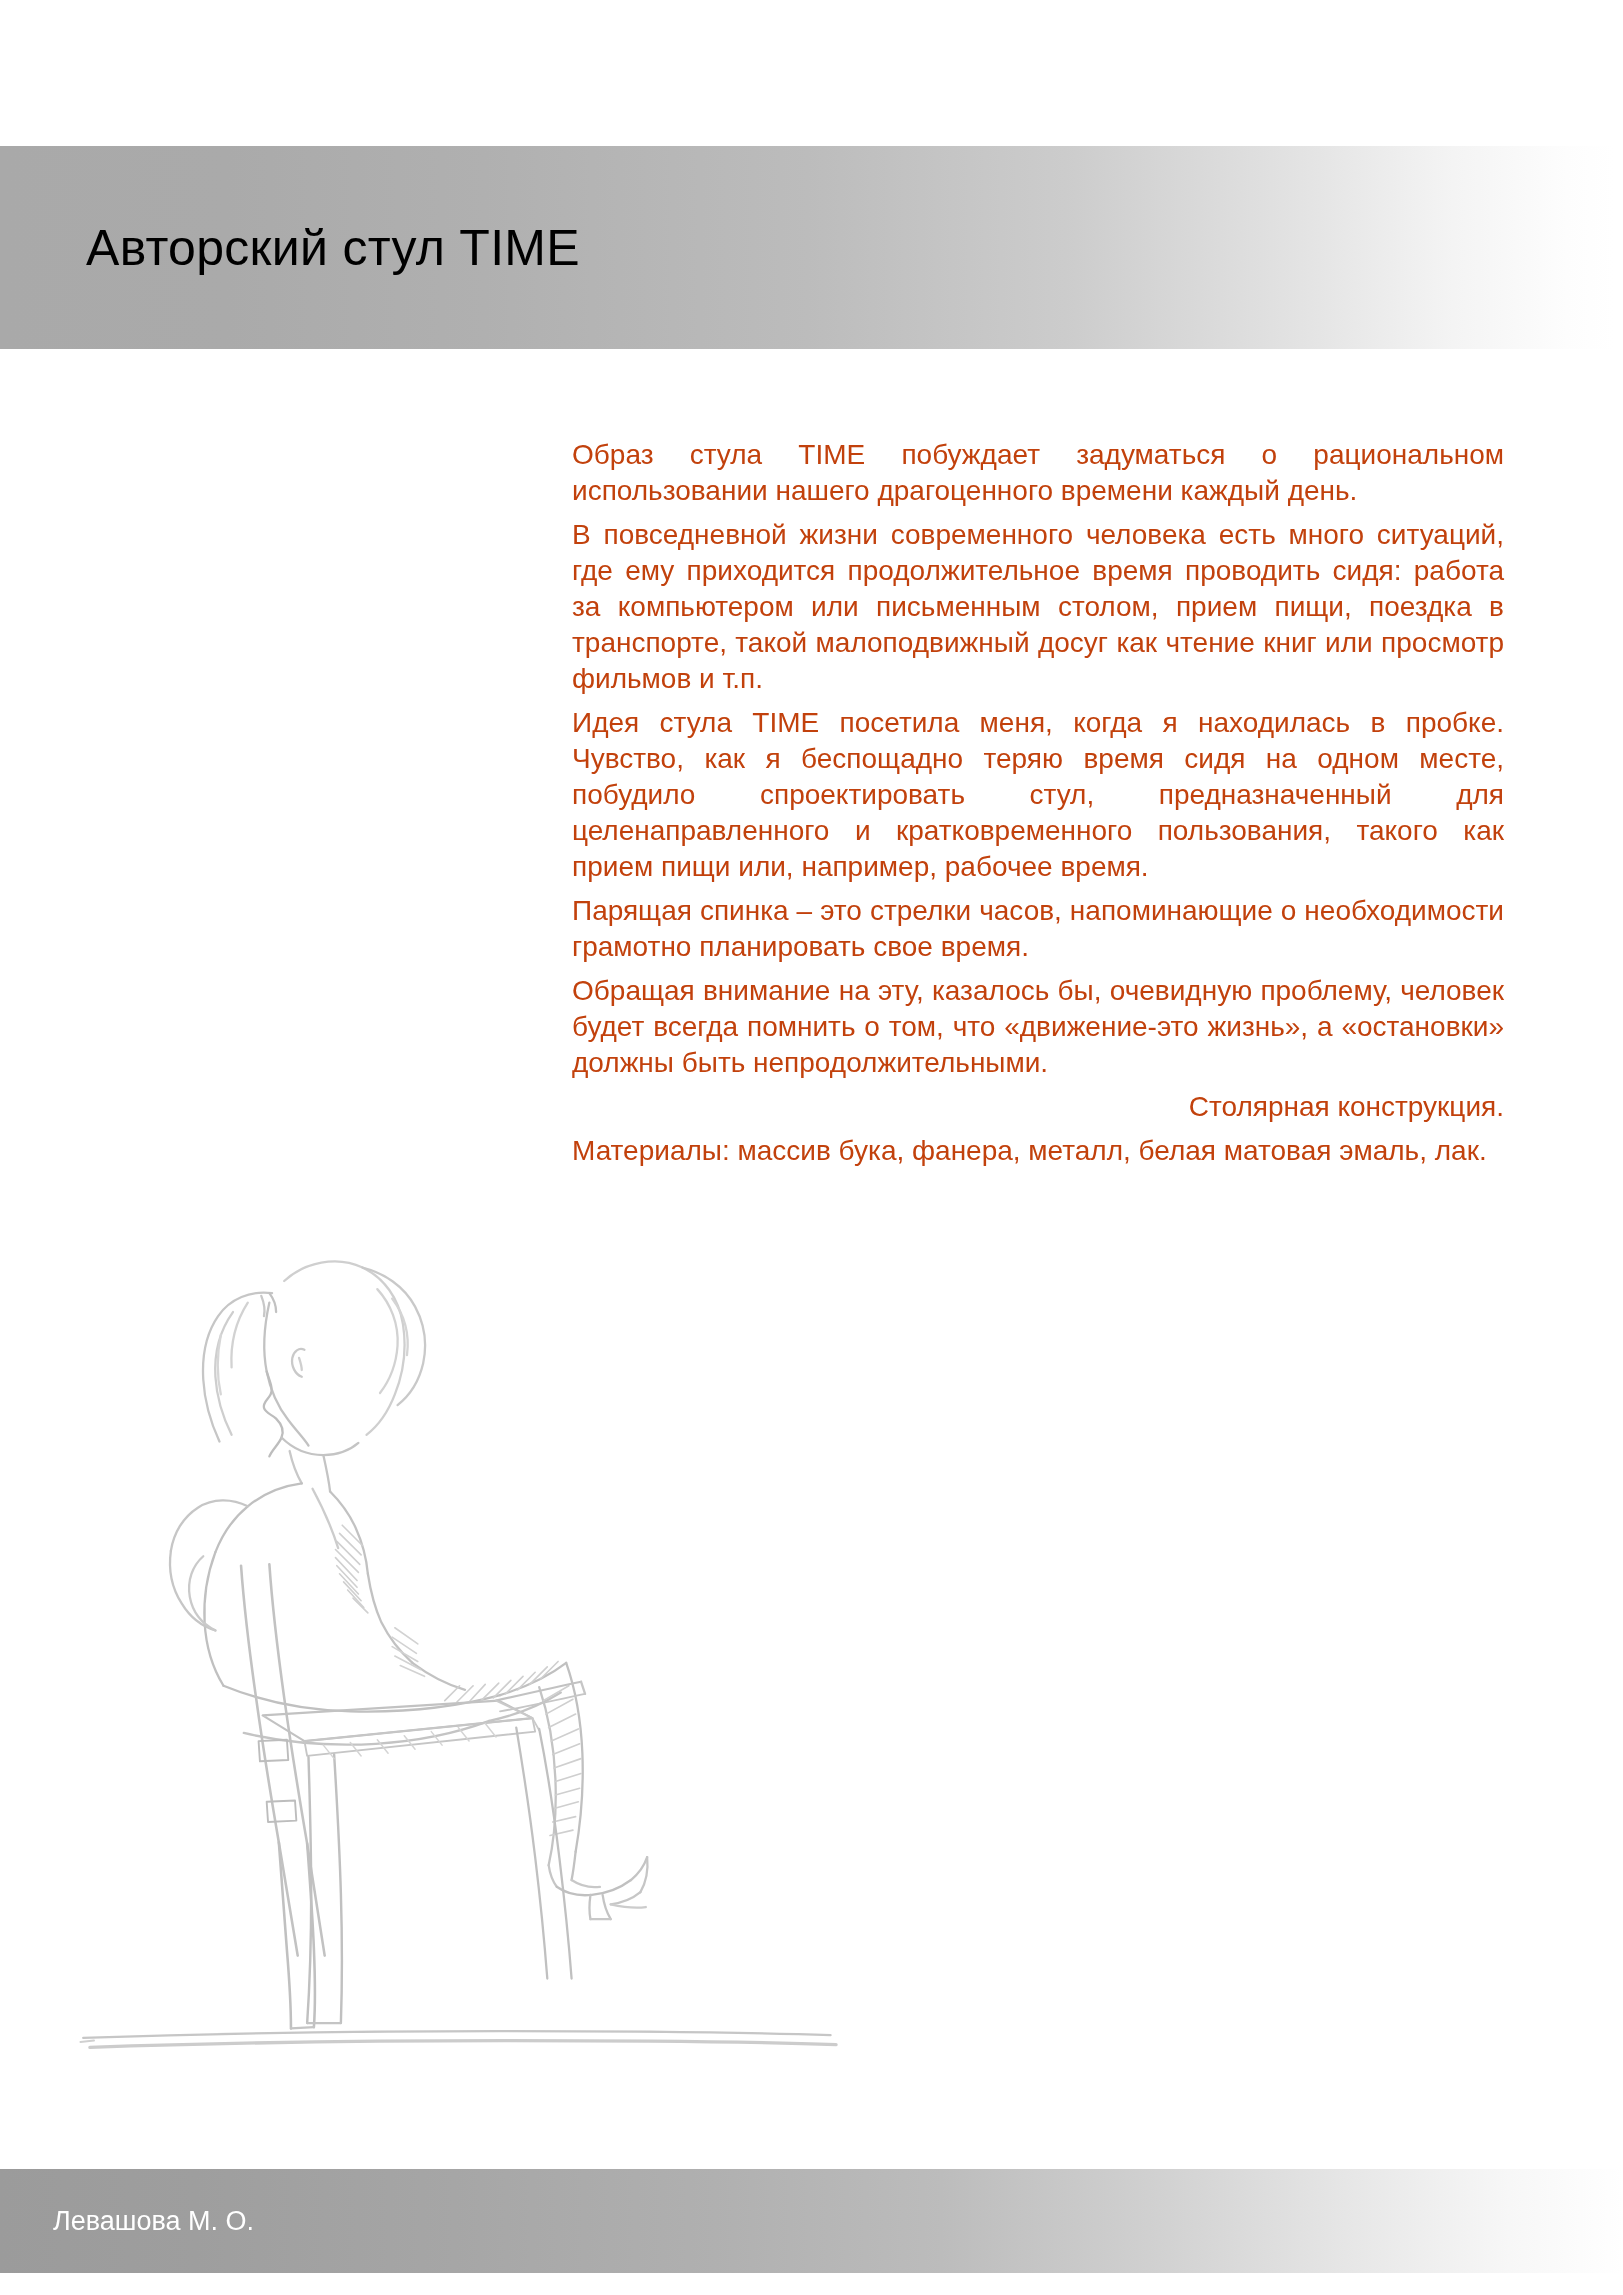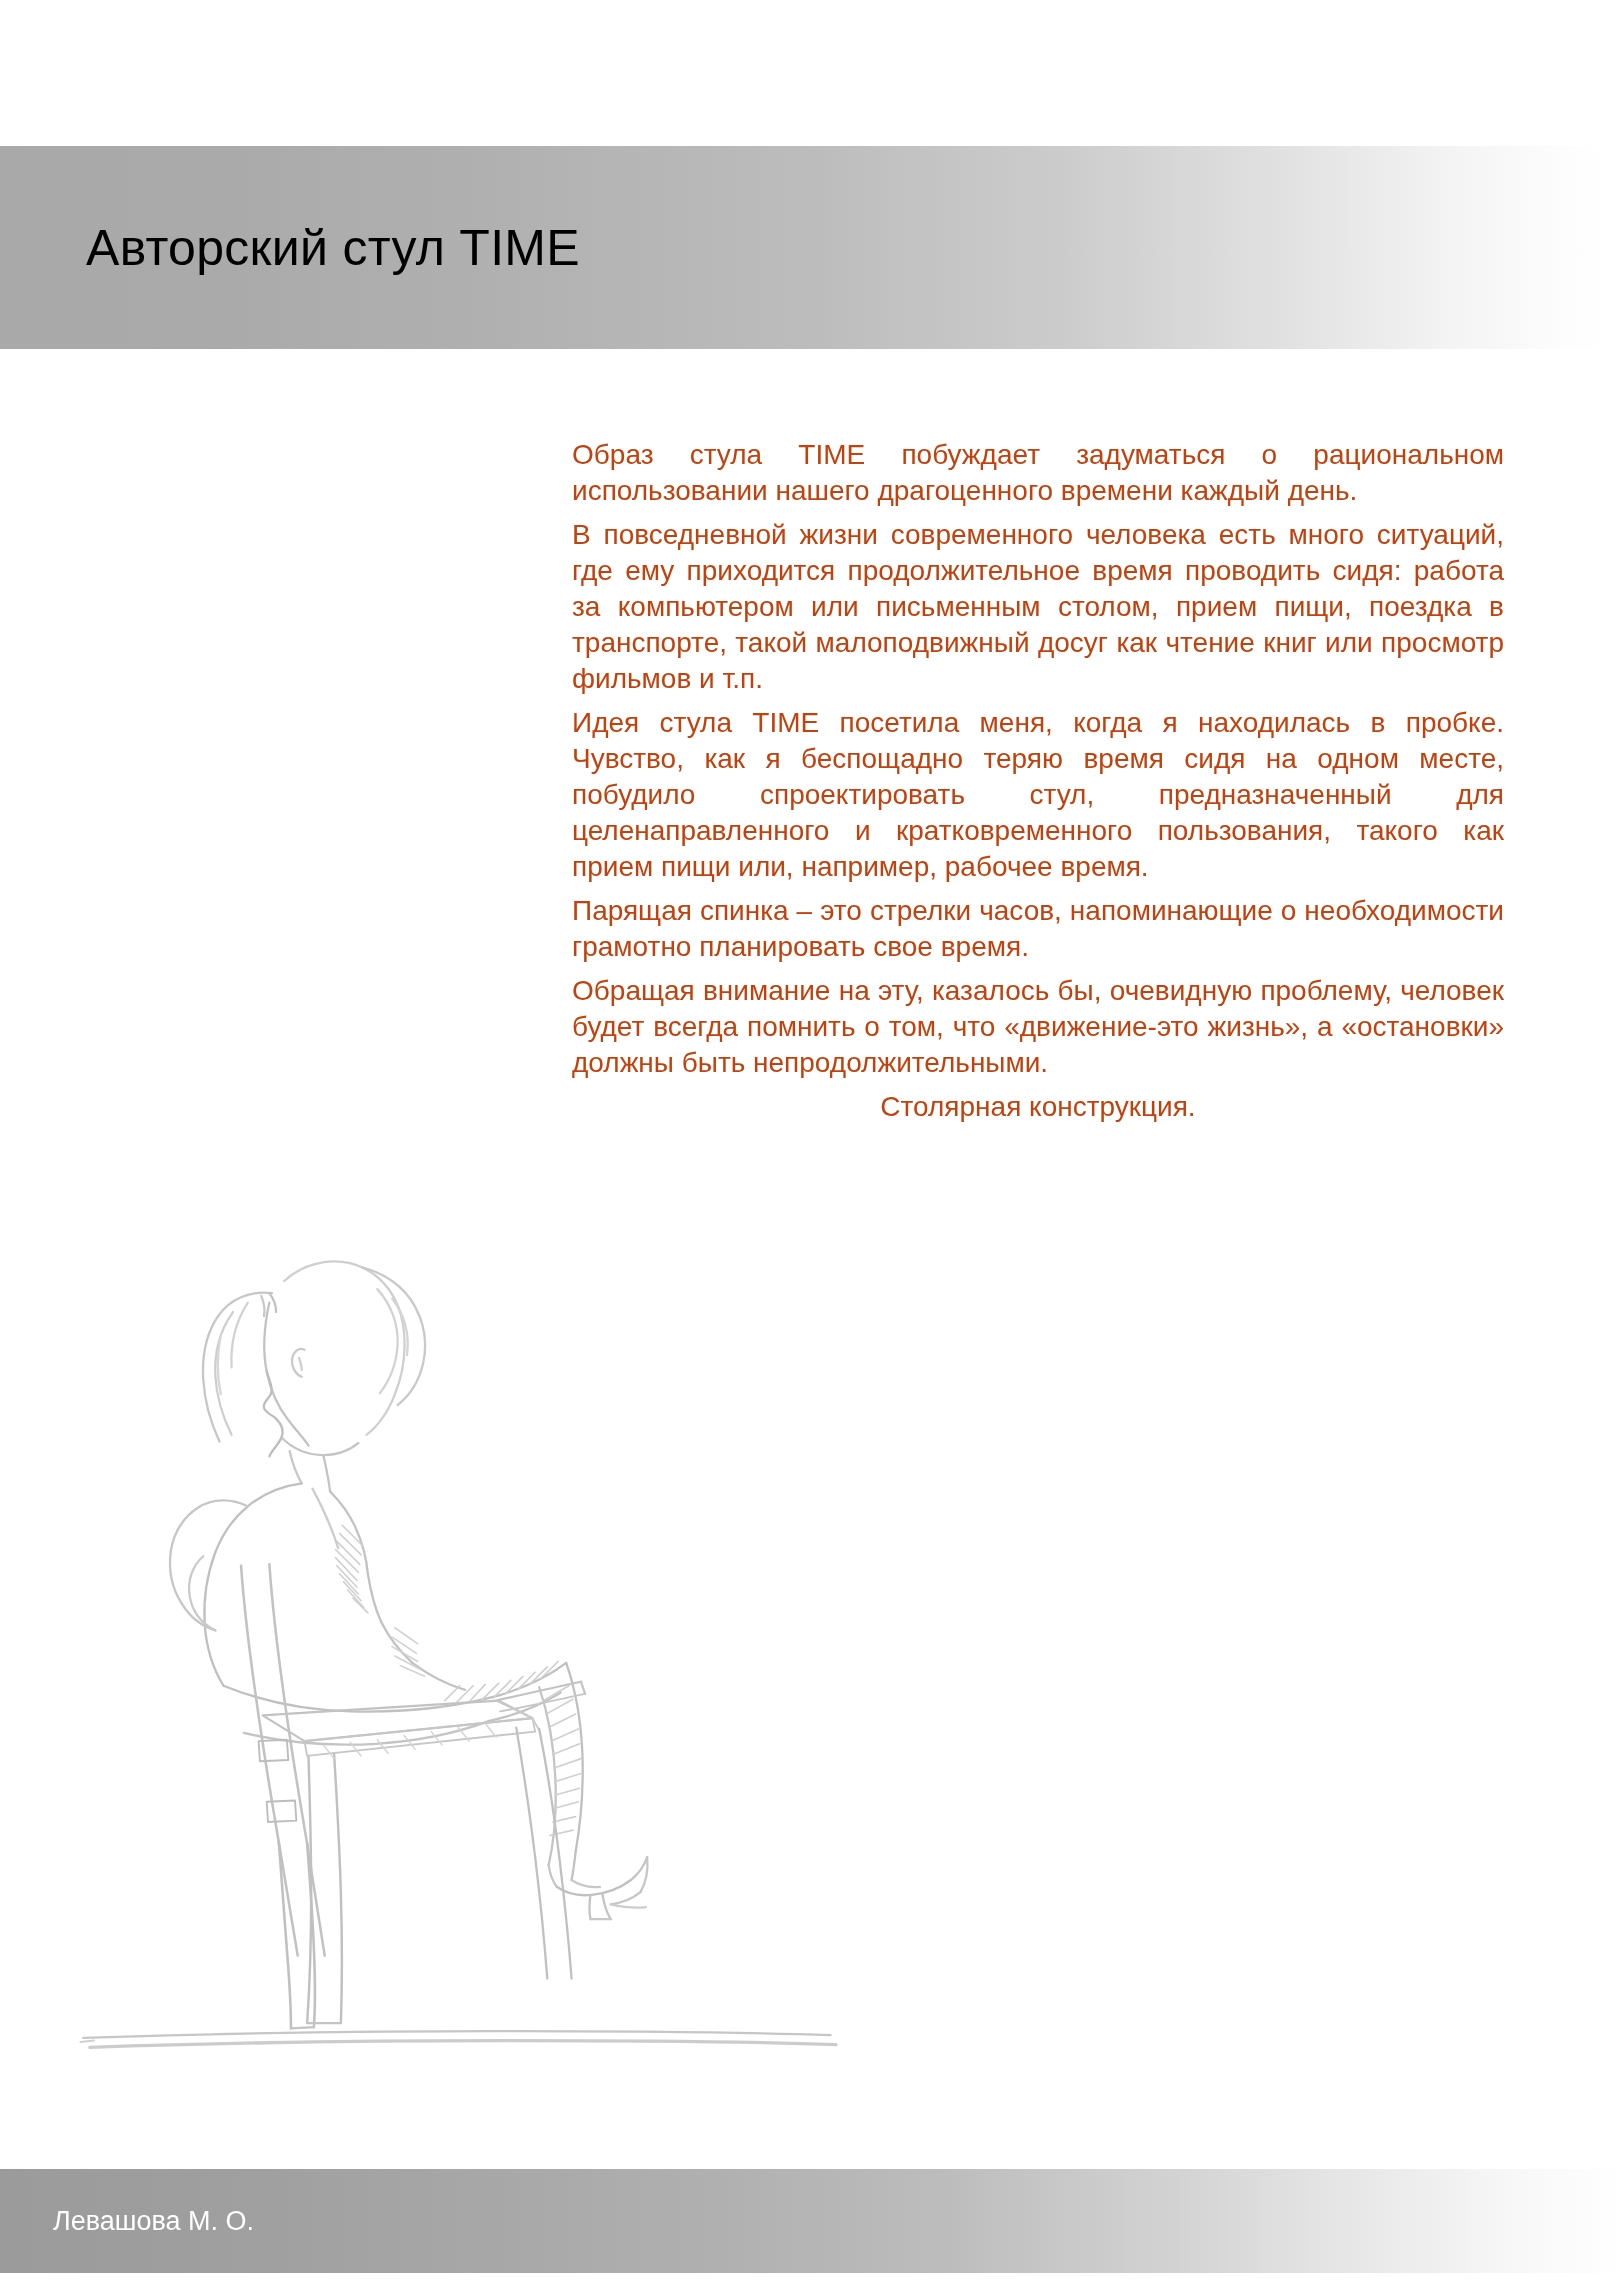--- a/index.html
+++ b/index.html
@@ -79,21 +79,21 @@
     text-align: justify;
     text-justify: inter-word;
     margin: 0;
   }
   .para + .para {
     margin-top: 8px;
   }
   .para.gap-before {
   }
   .para.last-line {
-    text-align: center;
+    text-align: right;
   }
 
   
   .footer-bar {
     position: absolute;
     left: 0;
     top: 2169px;
     width: 1623px;
     height: 104px;
     background: linear-gradient(to right,
@@ -315,20 +315,21 @@
     <p class="para gap-before">В повседневной жизни современного человека есть много ситуаций, где ему приходится продолжительное время проводить сидя: работа за компьютером или письменным столом, прием пищи, поездка в транспорте, такой малоподвижный досуг как чтение книг или просмотр фильмов и т.п.</p>
 
     <p class="para gap-before">Идея стула TIME посетила меня, когда я находилась в пробке. Чувство, как я беспощадно теряю время сидя на одном месте, побудило спроектировать стул, предназначенный для целенаправленного и кратковременного пользования, такого как прием пищи или, например, рабочее время.</p>
 
     <p class="para">Парящая спинка – это стрелки часов, напоминающие о необходимости грамотно планировать свое время.</p>
 
     <p class="para">Обращая внимание на эту, казалось бы, очевидную проблему, человек будет всегда помнить о том, что «движение-это жизнь», а «остановки» должны быть непродолжительными.</p>
 
     <p class="para gap-before last-line">Столярная конструкция.</p>
 
+    <p class="para">Материалы: массив бука, фанера, металл, белая матовая эмаль, лак.</p>
   </div>
 
   <div class="footer-bar">
     <div class="footer-author">Левашова М. О.</div>
   </div>
 
 </div>
 
 
 </body></html>

